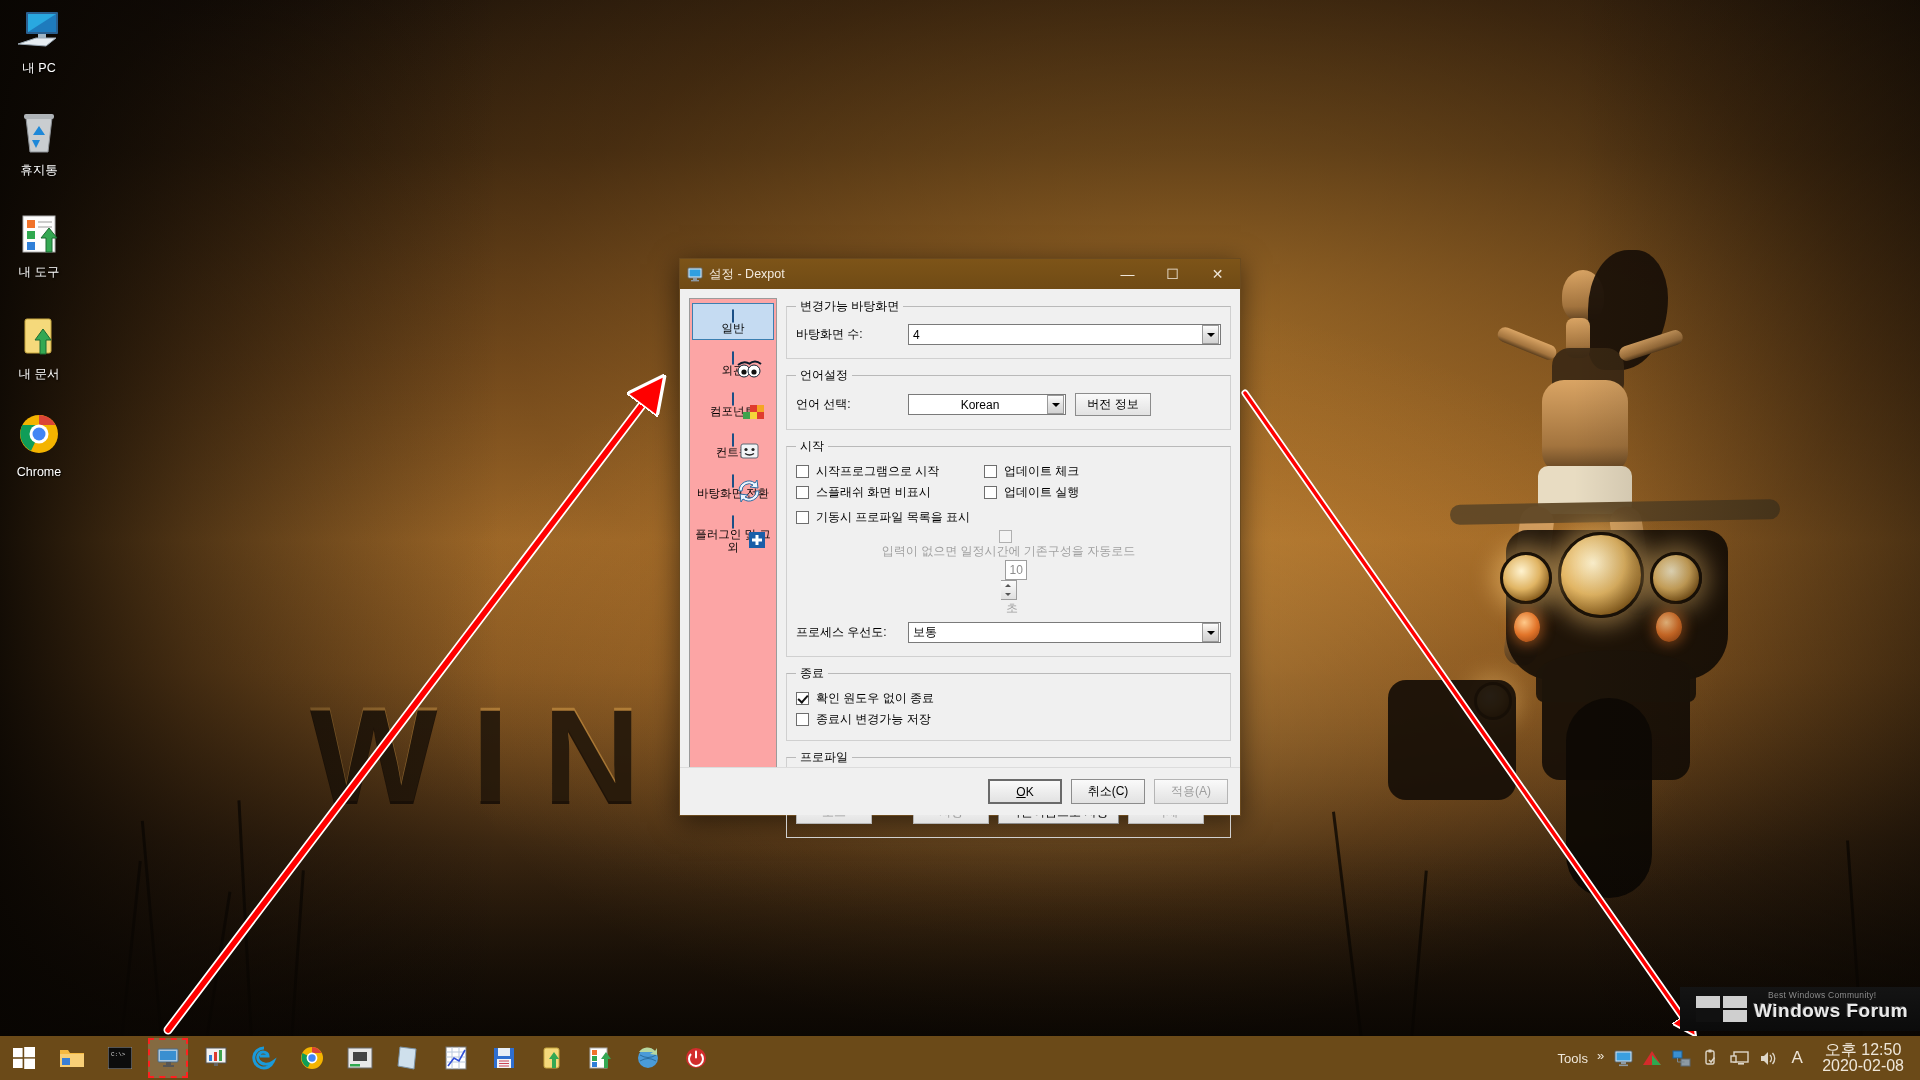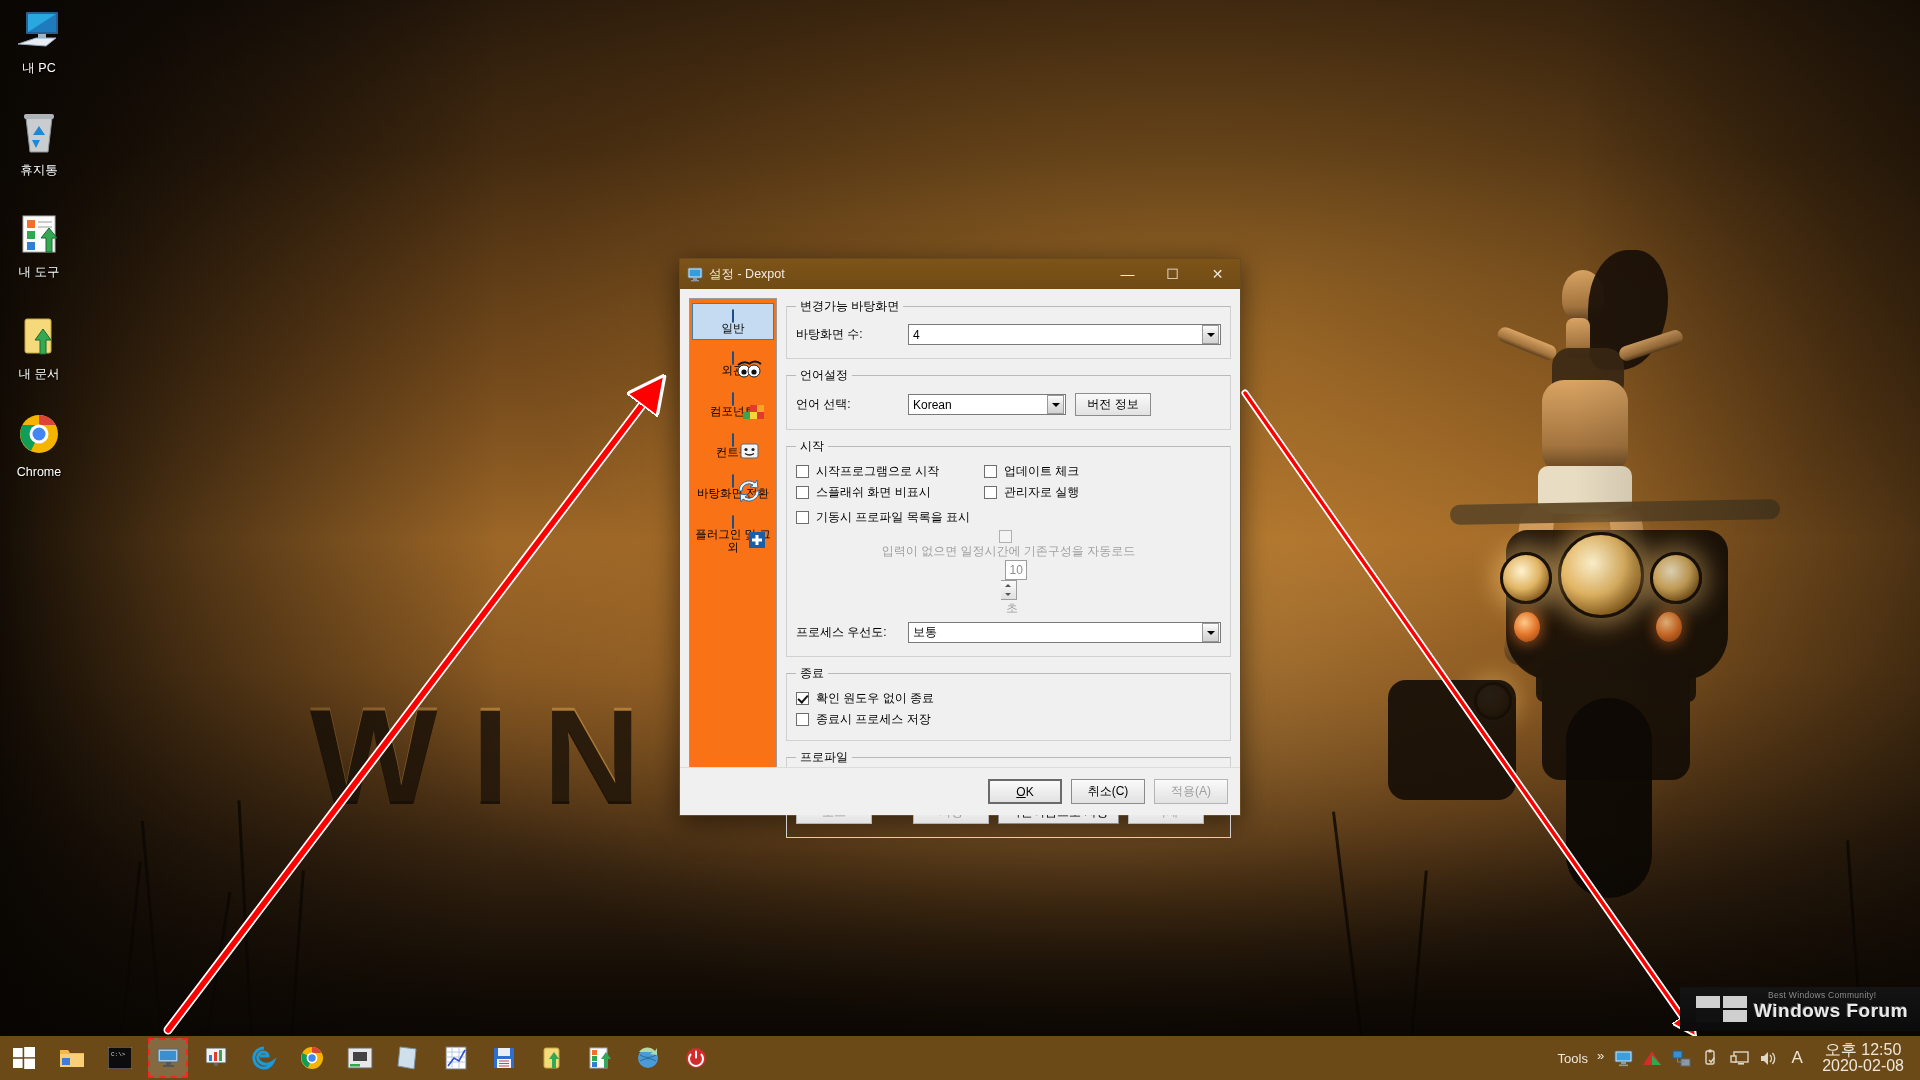--- a/index.html
+++ b/index.html
@@ -95,21 +95,21 @@
   #tb-title { flex: 1; }
   .tb-btn {
     width: 45px; height: 30px; display:flex; align-items:center; justify-content:center;
     color: #efe6d8; font-size: 14px;
   }
 
   #win-body { display: flex; padding: 9px 9px 0 9px; height: 500px; }
 
   
   #sidebar {
-    width: 88px; background: #f97316; border: 1px solid #9b9b9b;
+    width: 88px; background: #fca5a5; border: 1px solid #9b9b9b;
     padding: 4px 0 0 0; flex-shrink: 0;
   }
   .side-item {
     width: 82px; margin: 0 auto 6px auto; padding: 6px 2px 4px 2px;
     text-align: center; font-size: 11.5px; color: #000; cursor: default;
   }
   .side-item.selected { background: #c5dbf2; border: 1px solid #3c7fb1; }
   .side-item .ic {
     width: 32px; height: 32px; margin: 0 auto 3px auto; position: relative;
     background: linear-gradient(135deg, #5fa9e8 0%, #2a7ac8 48%, #1b5ea8 100%);
@@ -429,21 +429,21 @@
               <span class="val">4</span>
               <span class="arrow"></span>
             </div>
           </div>
         </fieldset>
 
         <fieldset class="grp">
           <legend>언어설정</legend>
           <div class="row">
             <span class="lab">언어 선택:</span>
-            <div class="cbo" style="max-width:158px;">
+            <div class="cbo" style="max-width:158px;text-align:center;">
               <span class="val">Korean</span>
               <span class="arrow"></span>
             </div>
             <div class="btn" style="margin-left:9px;min-width:76px;">버전 정보</div>
           </div>
         </fieldset>
 
         <fieldset class="grp">
           <legend>시작</legend>
 
@@ -458,21 +458,21 @@
                 <span>스플래쉬 화면 비표시</span>
               </div>
             </div>
             <div style="width:150px;">
               <div class="cbline">
                 <span class="cbx"></span>
                 <span>업데이트 체크</span>
               </div>
               <div class="cbline">
                 <span class="cbx"></span>
-                <span>관리자로 실행</span>
+                <span>업데이트 실행</span>
               </div>
             </div>
           </div>
 
           <div class="cbline">
             <span class="cbx"></span>
             <span>기동시 프로파일 목록을 표시</span>
           </div>
 
           <div class="cbline dim">
@@ -496,21 +496,21 @@
         </fieldset>
 
         <fieldset class="grp">
           <legend>종료</legend>
           <div class="cbline">
             <span class="cbx checked"></span>
             <span>확인 원도우 없이 종료</span>
           </div>
           <div class="cbline">
             <span class="cbx"></span>
-            <span>종료시 프로세스 저장</span>
+            <span>종료시 변경가능 저장</span>
           </div>
         </fieldset>
 
         <fieldset class="grp">
           <legend>프로파일</legend>
           <div class="row">
             <span class="lab">프로파일 선택:</span>
             <div class="cbo">
               <span class="val"></span>
               <span class="arrow"></span>

